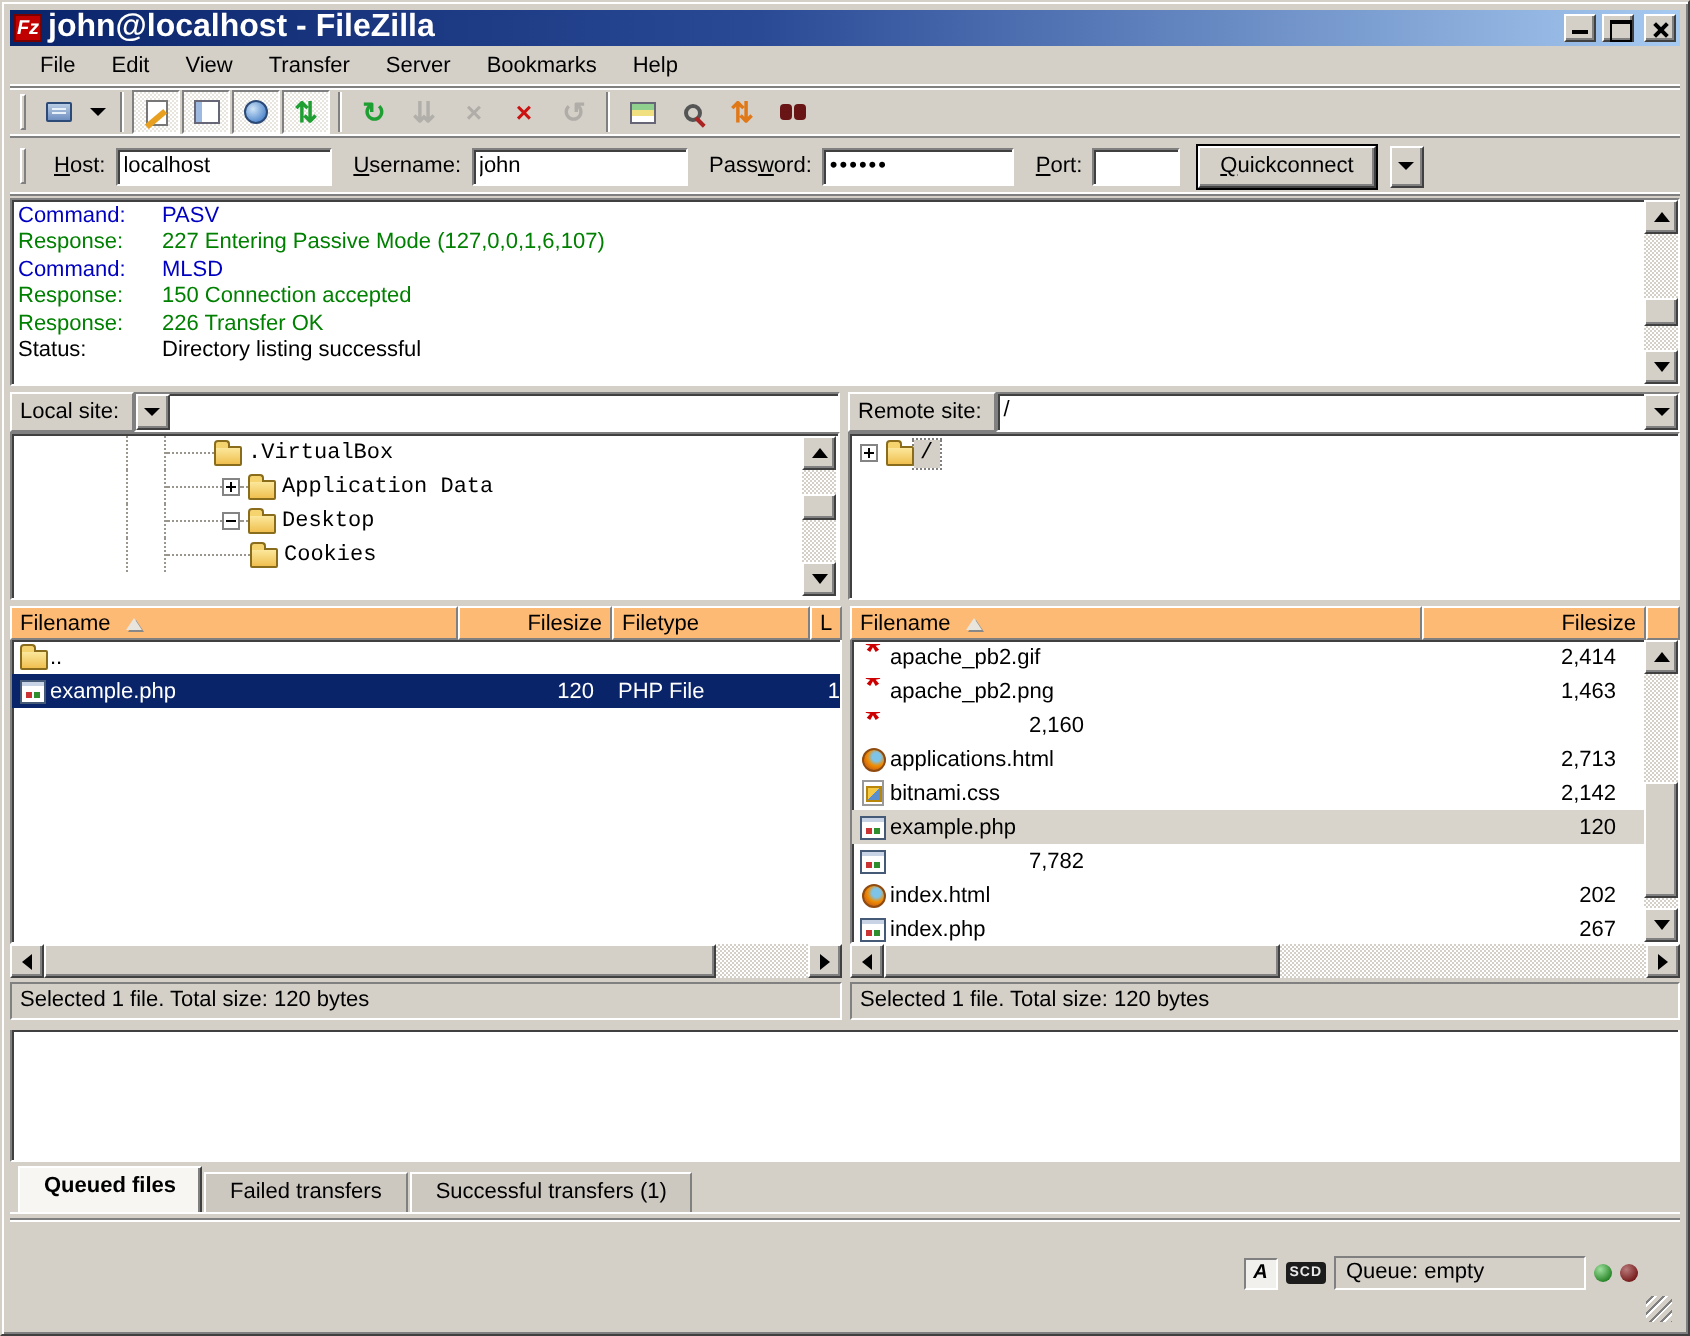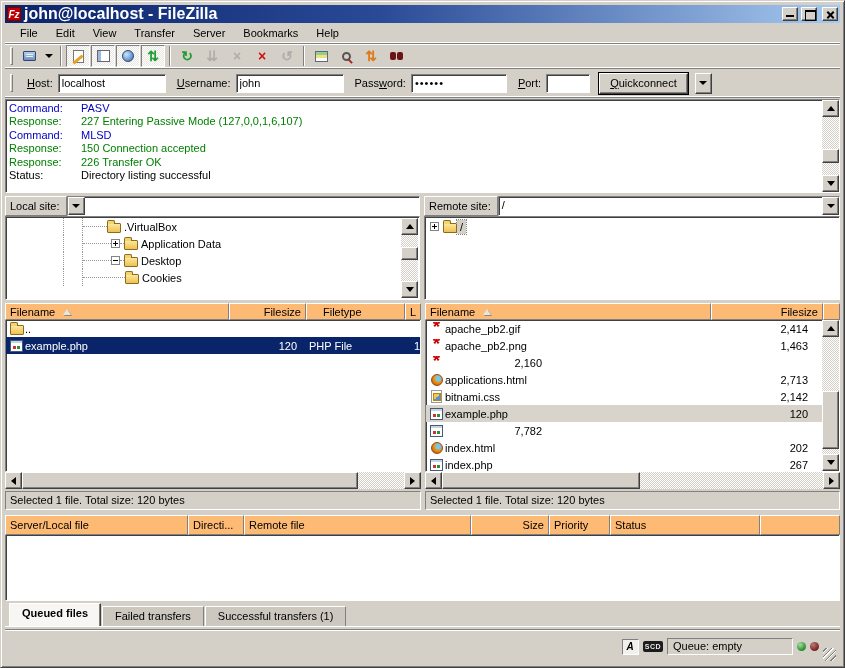--- a/index.html
+++ b/index.html
@@ -100,21 +100,21 @@
   .site-pane.right { width:417px;border-radius:24px; }
   .vsplit { width:4px; flex:none; }
   .site-label-row { height:20px; flex:none; display:flex; align-items:stretch; }
   .site-label { padding:3px 6px 0 4px; white-space:nowrap; border:1px solid; border-color:#ffffff #808080 #808080 #ffffff; background:#d4d0c8; }
   .combo { flex:1; display:flex; background:#fff; border:1px solid; border-color:#808080 #ffffff #ffffff #808080; box-shadow: inset 1px 1px 0 #404040; }
   .combo-text { flex:1; padding:2px 3px; white-space:nowrap; overflow:hidden; }
   .combo-btn { width:17px; background:#d4d0c8; border:1px solid; border-color:#ffffff #404040 #404040 #ffffff; box-shadow: inset -1px -1px 0 #808080; display:flex; align-items:center; justify-content:center; flex:none; }
   .redact { display:inline-block; width:52px; height:9px; background:#b9b5ae; border-radius:2px; filter:blur(1.5px); vertical-align:middle; }
   .treebox { flex:1; position:relative; background:#fff; border:1px solid; border-color:#808080 #ffffff #ffffff #808080; box-shadow: inset 1px 1px 0 #404040; overflow:hidden; }
   .tree-inner { position:absolute; inset:1px 18px 1px 1px; }
-  .tree-row { height:17px; display:flex; align-items:center; white-space:nowrap; }
+  .tree-row { height:17px; display:flex; align-items:center; white-space:nowrap;font-family:Liberation Mono, monospace; }
   .tree-guide { border-left:1px dotted #9a968e; align-self:stretch; flex:none; }
   .tree-conn { border-top:1px dotted #9a968e; flex:none; height:0; align-self:center; }
   .exp { width:9px; height:9px; background:#fff; border:1px solid #848484; position:relative; flex:none; }
   .exp::before { content:""; position:absolute; left:1px; right:1px; top:3px; height:1px; background:#000; }
   .exp.plus::after { content:""; position:absolute; top:1px; bottom:1px; left:3px; width:1px; background:#000; }
   .tree-label { padding:1px 3px; }
   .tree-label.selgray { background:#d4d0c8; outline:1px dotted #808080; }
 
   
   .lists-row { height:207px; flex:none; display:flex; margin-top:3px; }
@@ -123,21 +123,21 @@
   .list-hdr { height:17px; flex:none; display:flex; }
   .list-body { flex:1; background:#fff; border:1px solid; border-color:#808080 #ffffff #ffffff #808080; box-shadow: inset 1px 1px 0 #404040; border-top:none; overflow:hidden; position:relative; }
   .frow { height:17px; display:flex; align-items:center; white-space:nowrap; padding-left:2px; }
   .frow .cell { overflow:hidden; }
   .cell-icon { width:17px; flex:none; display:flex; justify-content:center; align-items:center; }
   .rt { text-align:right; justify-content:flex-end; display:flex; }
   .row-sel-active { background:#0a246a; color:#fff; }
   .row-sel-inactive { background:#d8d4cb; }
   .sort-tri { width:0; height:0; border-left:4px solid transparent; border-right:4px solid transparent; border-bottom:6px solid #e8e5de; margin-left:8px; filter:drop-shadow(1px 1px 0 #888); }
   
-  .lc-name{width:224px;} .lc-size{width:77px;} .lc-type{width:99px; padding-left:16px;} .lc-last{flex:1;}
+  .lc-name{width:224px;} .lc-size{width:77px;} .lc-type{width:99px; padding-left:4px;} .lc-last{flex:1;}
   
   .rc-name{width:286px;} .rc-size{width:112px;}
   .list-hscroll { height:17px; flex:none; position:relative; }
   .status-row { height:19px; flex:none; display:flex; margin-top:2px; }
   .status-panel { flex:1; padding:2px 4px; background:#d4d0c8; border:1px solid; border-color:#808080 #ffffff #ffffff #808080; white-space:nowrap; overflow:hidden; }
 
   
   .fi { flex:none; }
   .fi-folder { width:14px; height:10px; background:linear-gradient(#fbe79c,#f0c050); border:1px solid #8a6d1c; border-radius:1px; position:relative; margin-top:3px; }
   .fi-folder::before { content:""; position:absolute; top:-4px; left:-1px; width:6px; height:3px; background:#f5d470; border:1px solid #8a6d1c; border-bottom:none; border-radius:2px 2px 0 0; }
@@ -519,41 +519,20 @@
             </div>
         </div>
       </div>
       <div class="status-row">
           <div class="status-panel">Selected 1 file. Total size: 120 bytes</div>
         </div>
     </div>
   </div>
 
   <div class="qsplit"></div>
-  <div class="queue-hdr">
-    <div class="hdrcell qc0">
-        <span>Server/Local file</span>
-      </div>
-    <div class="hdrcell qc1">
-        <span>Directi...</span>
-      </div>
-    <div class="hdrcell qc2">
-        <span>Remote file</span>
-      </div>
-    <div class="hdrcell qc3">
-        <span>Size</span>
-      </div>
-    <div class="hdrcell qc4">
-        <span>Priority</span>
-      </div>
-    <div class="hdrcell qc5">
-        <span>Status</span>
-      </div>
-    <div class="hdrcell qc6"></div>
-  </div>
   <div class="queue-body"></div>
 
   <div class="tabs-row">
     <div class="tab active">Queued files</div>
     <div class="tab">Failed transfers</div>
     <div class="tab">Successful transfers (1)</div>
   </div>
 
   <div class="statusbar">
     <div class="ascii-badge">A</div>

